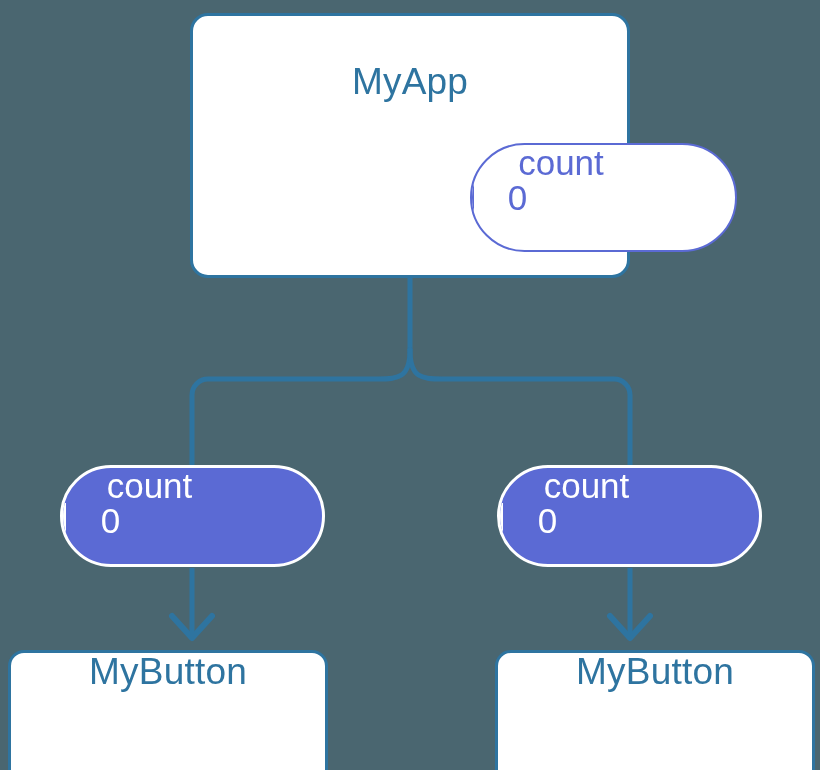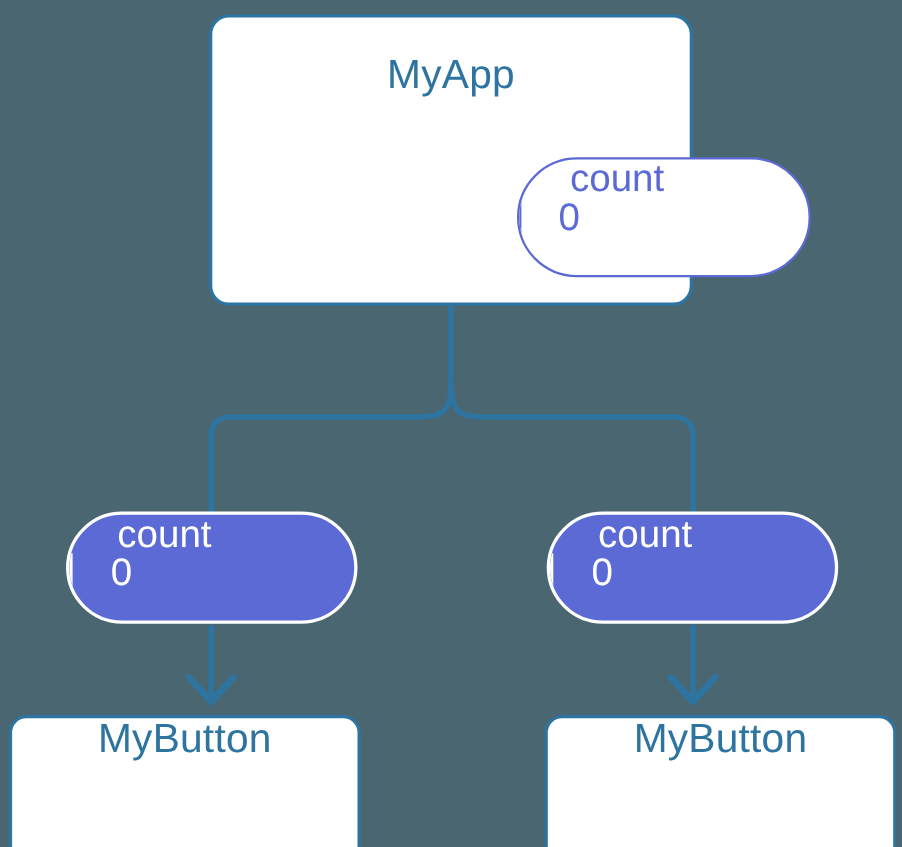--- a/index.html
+++ b/index.html
@@ -48,21 +48,21 @@
 
   #box-myapp {
     left: 190px;
     top: 13px;
     width: 440px;
     height: 265px;
     border-radius: 18px;
     justify-content: flex-start;
   }
   #box-myapp .component-title {
-    margin-top: 33px;
+    margin-top: 47px;
   }
 
   .box-mybutton {
     height: 148px;
     justify-content: flex-start;
   }
   #box-mybutton-left {
     left: 8px;
     top: 650px;
     width: 320px;

